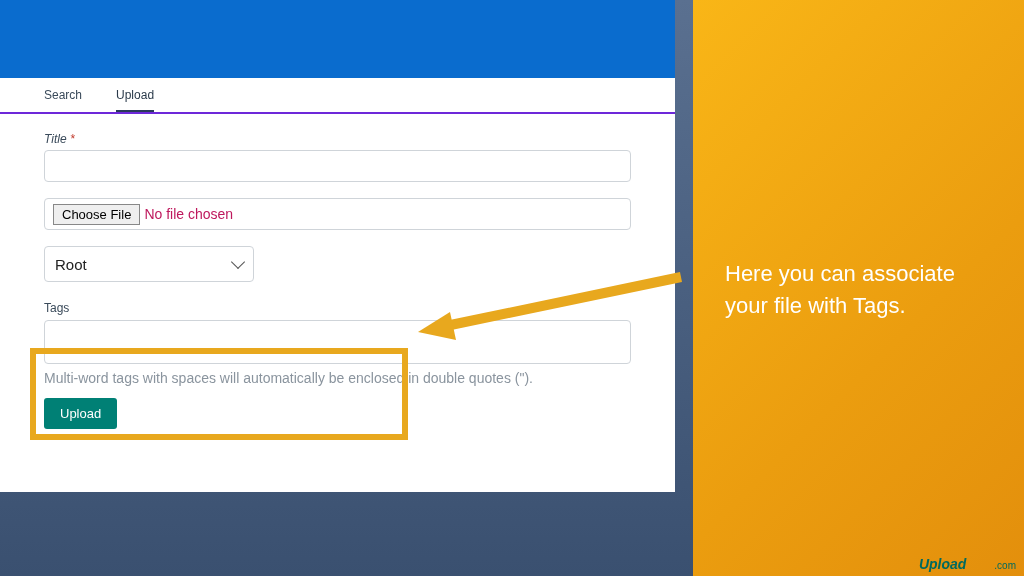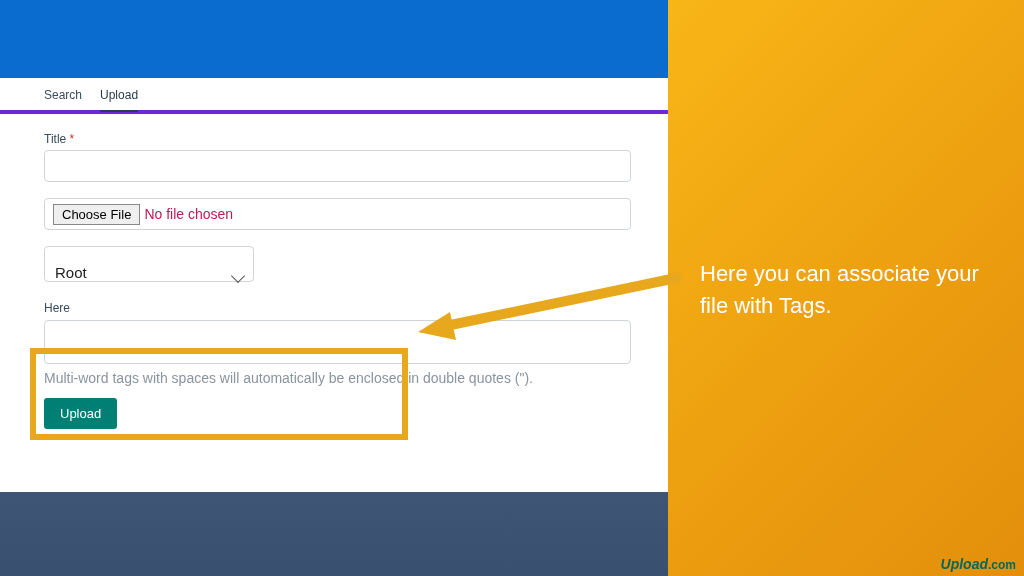--- a/index.html
+++ b/index.html
@@ -19,23 +19,23 @@
     .content-panel {
       width: 675px;
       background: #fff;
       position: absolute;
       top: 78px;
       left: 0;
       height: 414px;
     }
     .tabs {
       display: flex;
-      gap: 18px;
+      gap: 34px;
       padding: 10px 44px 0 44px;
-      border-bottom: 4px solid #6d28d9;
+      border-bottom: 2px solid #6d28d9;
       height: 36px;
       align-items: flex-start;
     }
     .tab {
       font-size: 12px;
       color: #3a4a5a;
       padding-bottom: 8px;
       cursor: pointer;
     }
     .tab.active {
@@ -44,20 +44,21 @@
     }
     .form-area {
       padding: 18px 44px 0 44px;
     }
     .field-group { margin-bottom: 16px; }
     .label {
       font-size: 12px;
       color: #3a4a5a;
       margin-bottom: 4px;
       display: block;
+      font-style: italic;
     }
     .req { color: #c0392b; }
     .text-input, .file-input-wrap, .select-wrap, .tags-input {
       width: 100%;
       border: 1px solid #cfd4d9;
       border-radius: 4px;
       height: 32px;
       padding: 4px 8px;
       font-size: 14px;
       background: #fff;
@@ -67,23 +68,23 @@
       font-size: 13px;
       padding: 2px 8px;
       border: 1px solid #888;
       background: #efefef;
       font-family: Arial, sans-serif;
     }
     .no-file { font-size: 14px; color: #be185d; }
     .select-wrap {
       width: 210px;
       display: flex;
-      align-items: flex-end;
+      align-items: center;
       justify-content: space-between;
-      padding: 0 10px;
+      padding: 16px 10px;
       height: 36px;
     }
     .select-val { font-size: 15px; color: #222; }
     .chevron {
       width: 10px; height: 10px;
       border-right: 1.5px solid #555;
       border-bottom: 1.5px solid #555;
       transform: rotate(45deg);
       margin-top: -4px;
     }
@@ -117,21 +118,21 @@
       border-radius: 3px;
       padding: 8px 16px;
       font-size: 13px;
       cursor: pointer;
       margin-top: 12px;
     }
     .sidebar {
       position: absolute;
       right: 0;
       top: 0;
-      width: 356px;
+      width: 331px;
       height: 576px;
       background: linear-gradient(135deg, #f9b617 0%, #eb9d0f 60%, #e38f0c 100%);
       padding: 258px 30px 0 32px;
     }
     .sidebar-text {
       color: #fff;
       font-size: 22px;
       font-weight: 300;
       line-height: 1.45;
     }
@@ -146,21 +147,21 @@
     }
     .brand {
       position: absolute;
       right: 8px;
       bottom: 4px;
       font-size: 14px;
       font-weight: 700;
       font-style: italic;
       color: #006a5e;
     }
-    .brand .dom { font-size: 12px; font-weight: 700; font-style: normal; }
+    .brand .dom { font-size: 10px; font-weight: 400; font-style: normal; padding-left: 28px; }
     .tags-block { position: relative; }
   </style>
 </head>
 <body>
 
 <div class="header-bar"></div>
 
 <div class="content-panel">
   <div class="tabs">
     <div class="tab">Search</div>
@@ -184,21 +185,21 @@
     </div>
 
     <div class="field-group">
       <div class="select-wrap">
         <span class="select-val">Root</span>
         <span class="chevron"></span>
       </div>
     </div>
 
     <div class="tags-block">
-      <span class="tags-label">Here</span>
+      <span class="tags-label">Tags</span>
       <input class="tags-input" style="">
       <div class="hint">Multi-word tags with spaces will automatically be enclosed in double quotes (").</div>
     </div>
 
     <button class="upload-btn">Upload</button>
   </div>
 
   <div class="tags-highlight"></div>
 </div>
 

